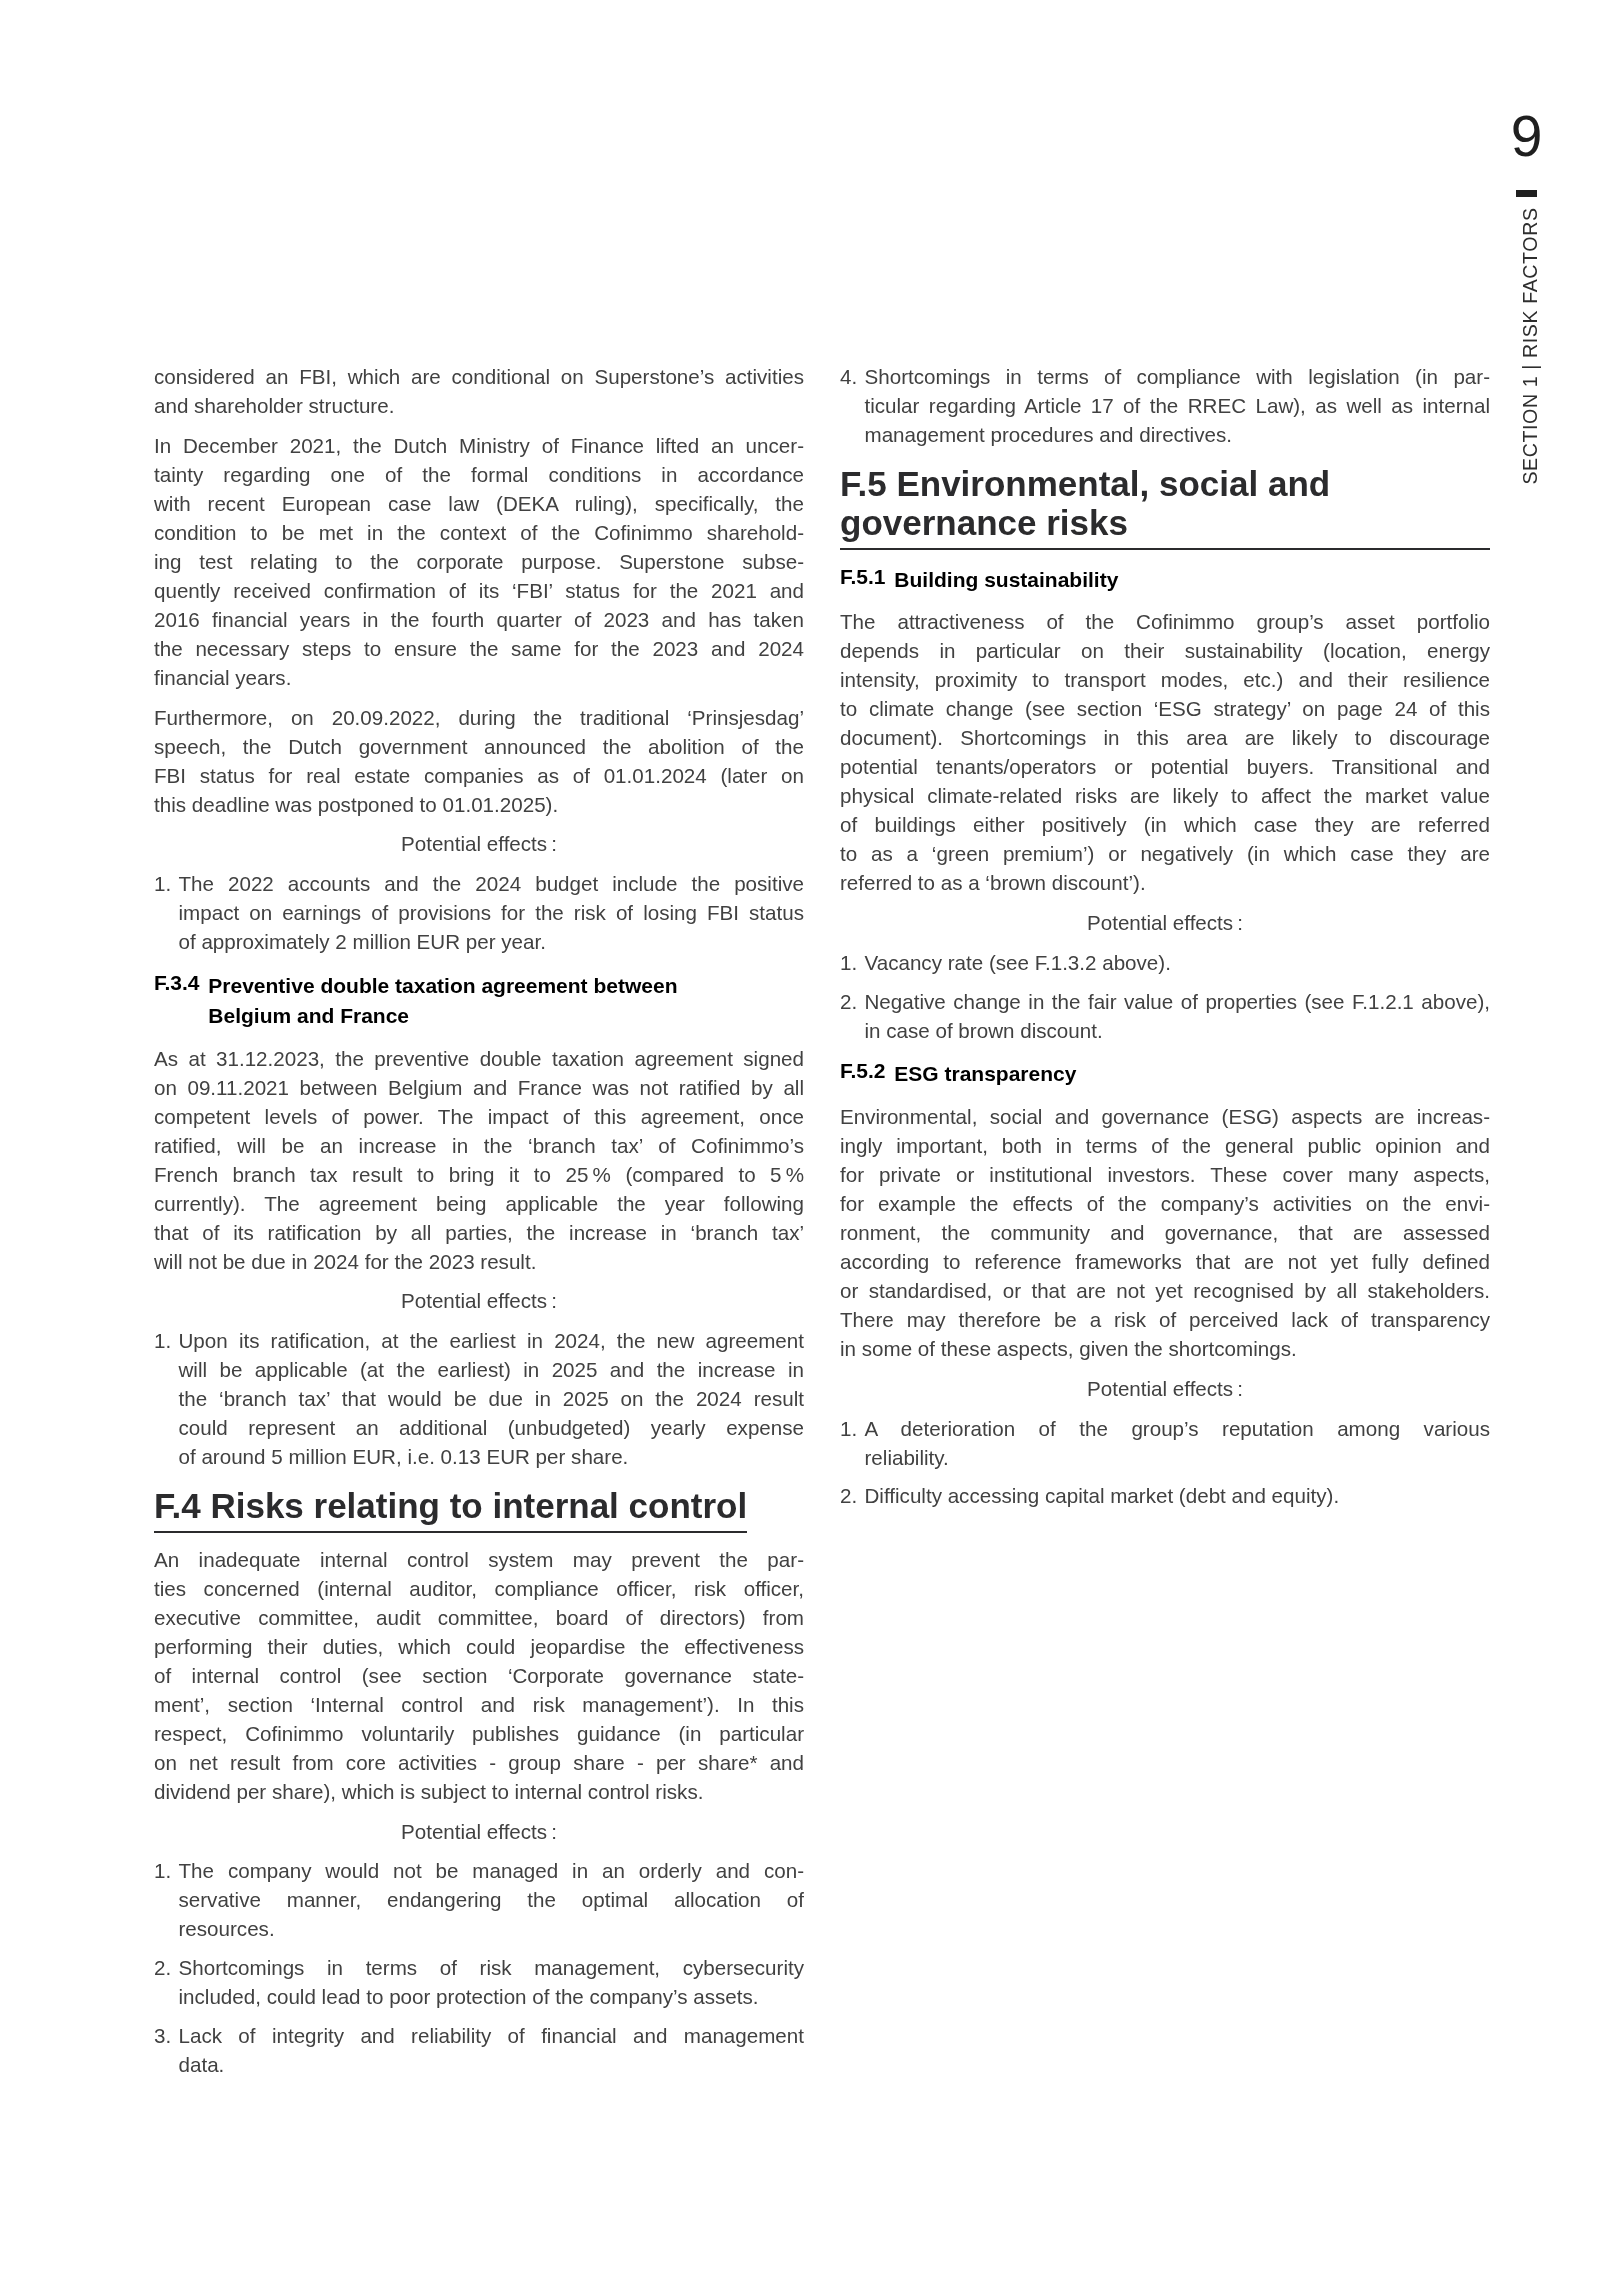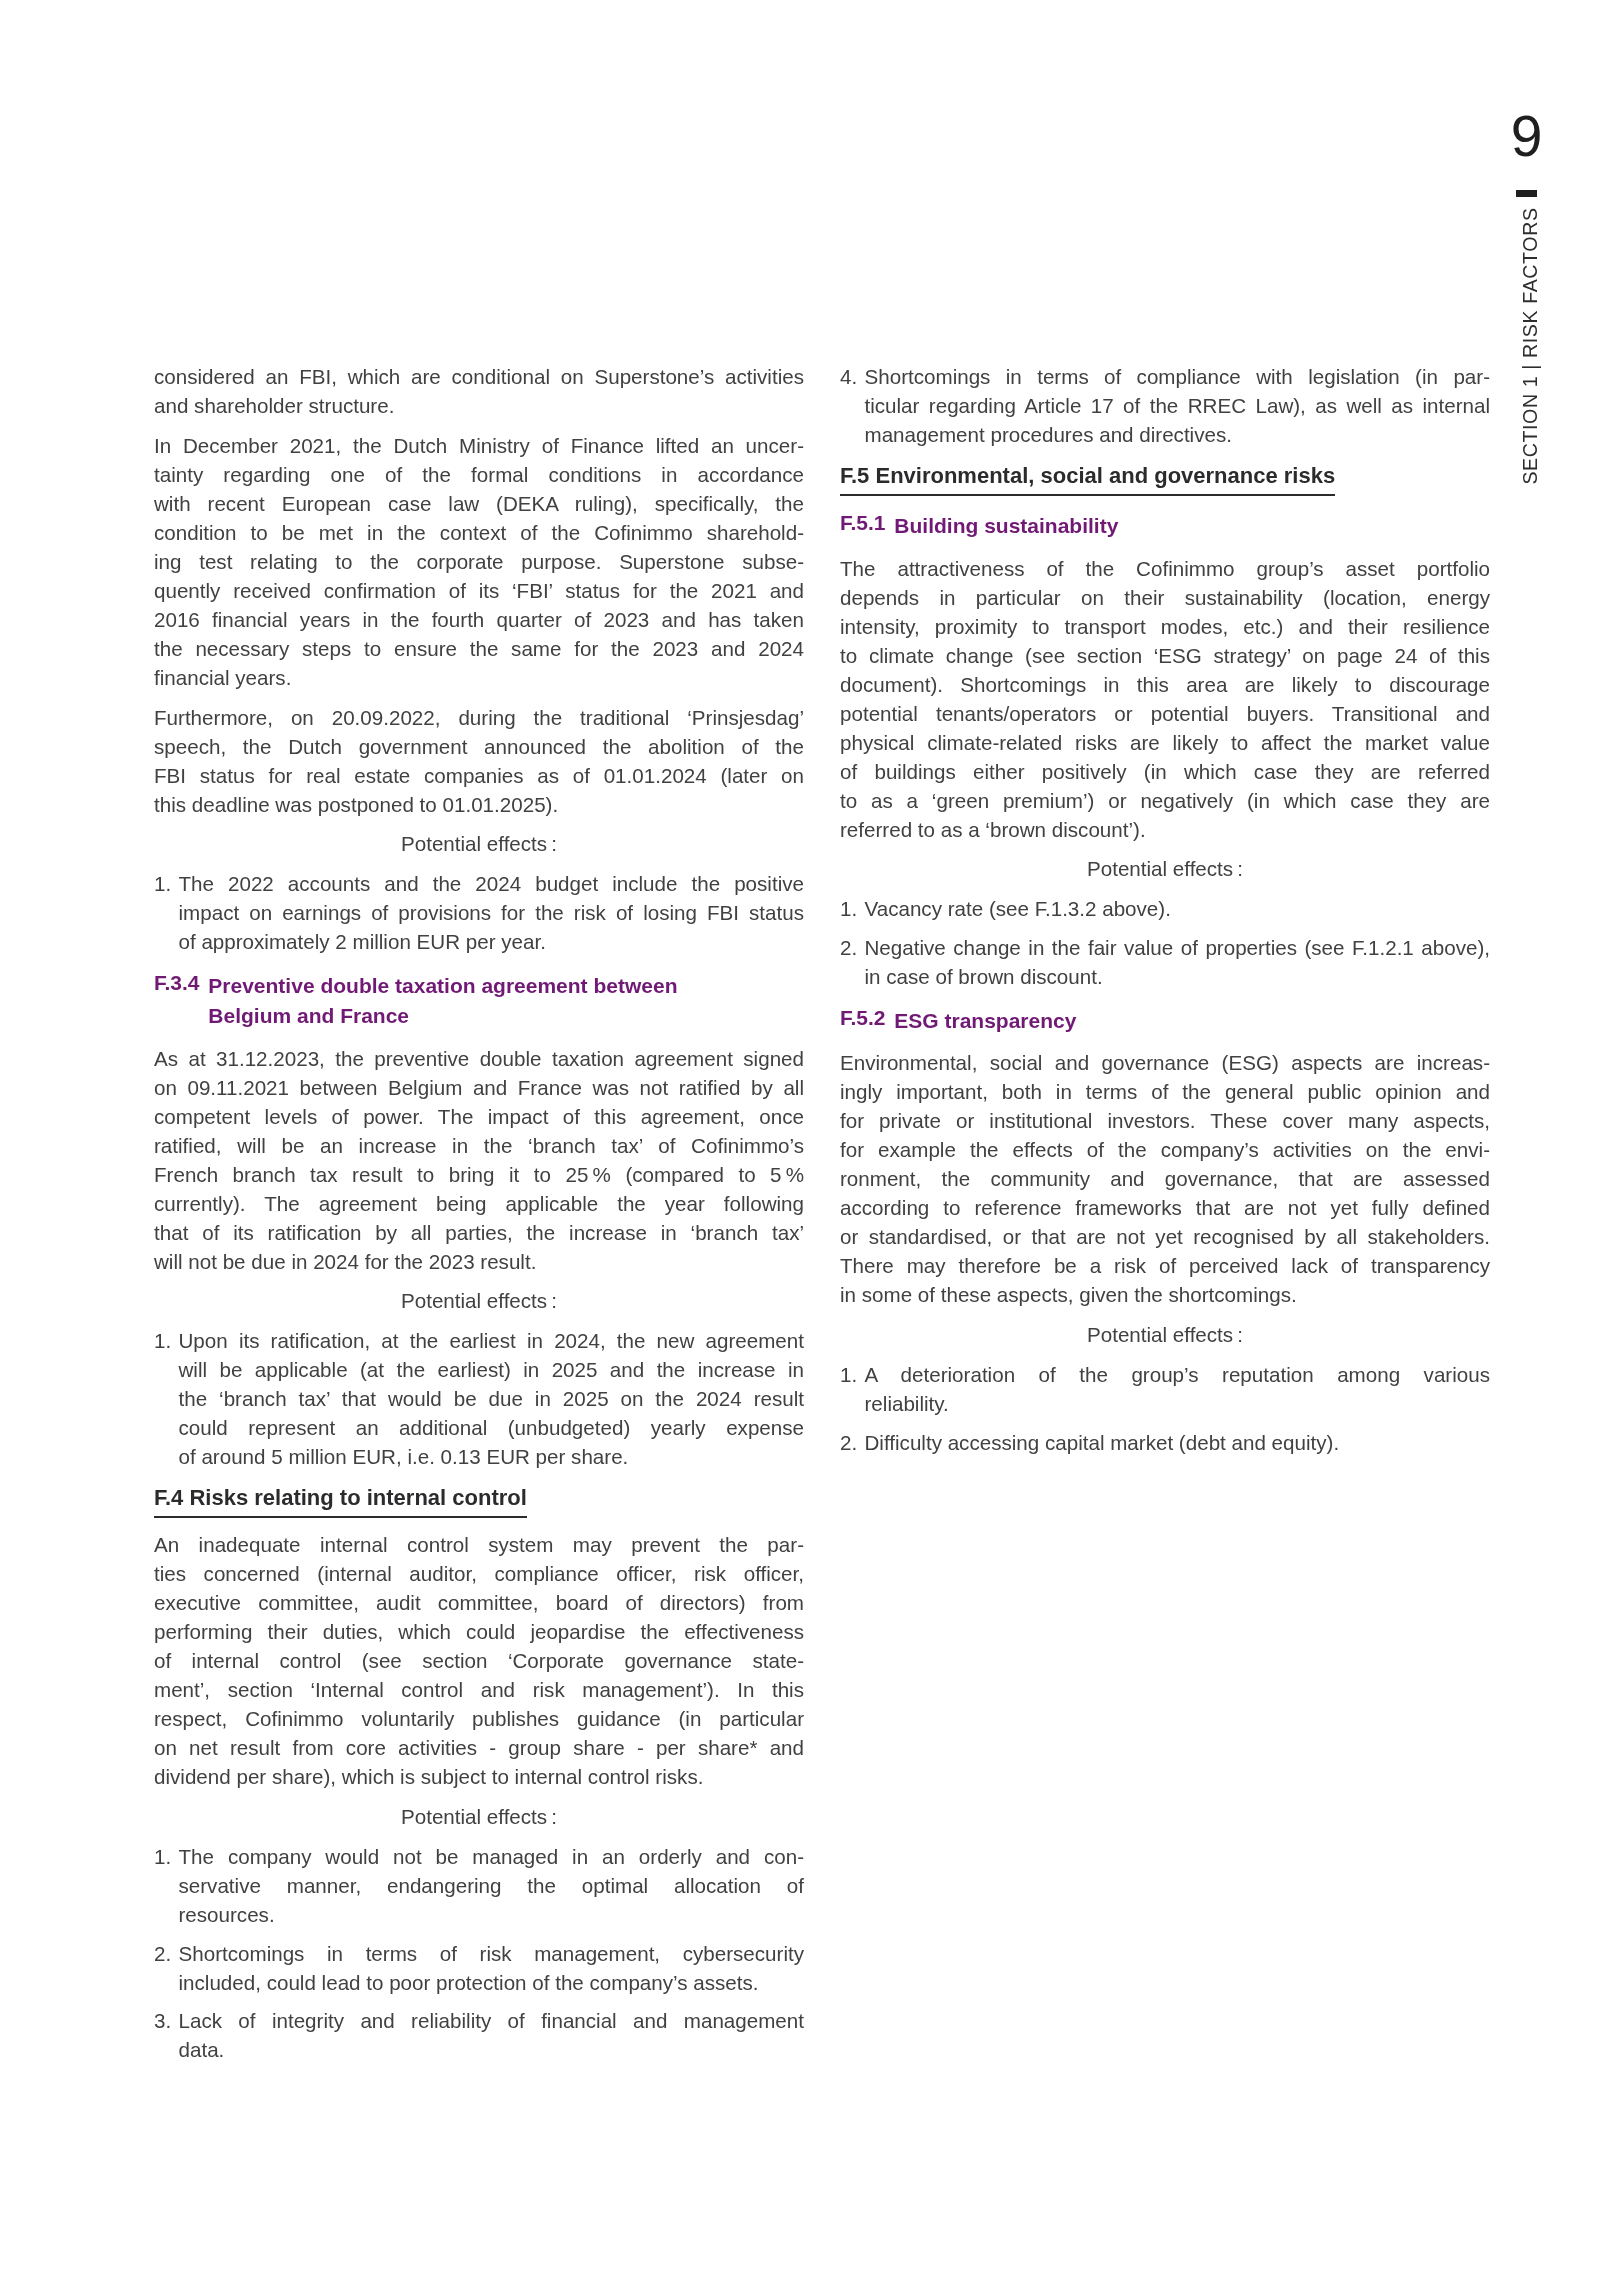--- a/index.html
+++ b/index.html
@@ -22,29 +22,29 @@
   .block:first-child { margin-top:0; }
 
   .line { line-height:29px; text-align:left; }
   .line.just { text-align:justify; text-align-last:justify; }
 
   .label { line-height:29px;text-align:center; }
 
   
   .h1 { margin-top:14.7px; margin-bottom:11.8px; }
   .h1 .h1-text {
-    display:inline-block; font-weight:bold; font-size:22px;
+    display:inline-block; font-weight:bold; font-size:35px;
     color:#2b2b2d; line-height:1.12;
     border-bottom:2.9px solid #2b2b2d; padding-bottom:5.9px;
   }
 
   
   .h2 {
     display:flex; gap:8.8px; margin-top:14.7px; margin-bottom:12.7px;
-    color:#701a75; font-weight:bold; font-size:21px;
+    color:#000000; font-weight:bold; font-size:21px;
   }
   .h2 .line { line-height:30px; }
 
   
   .item { display:flex; margin-top:9.8px; }
   .item:first-child { margin-top:0; }
   .item .num { flex:0 0 24.5px; line-height:29px; }
   .item .item-lines { flex:1; min-width:0; }
 
   

